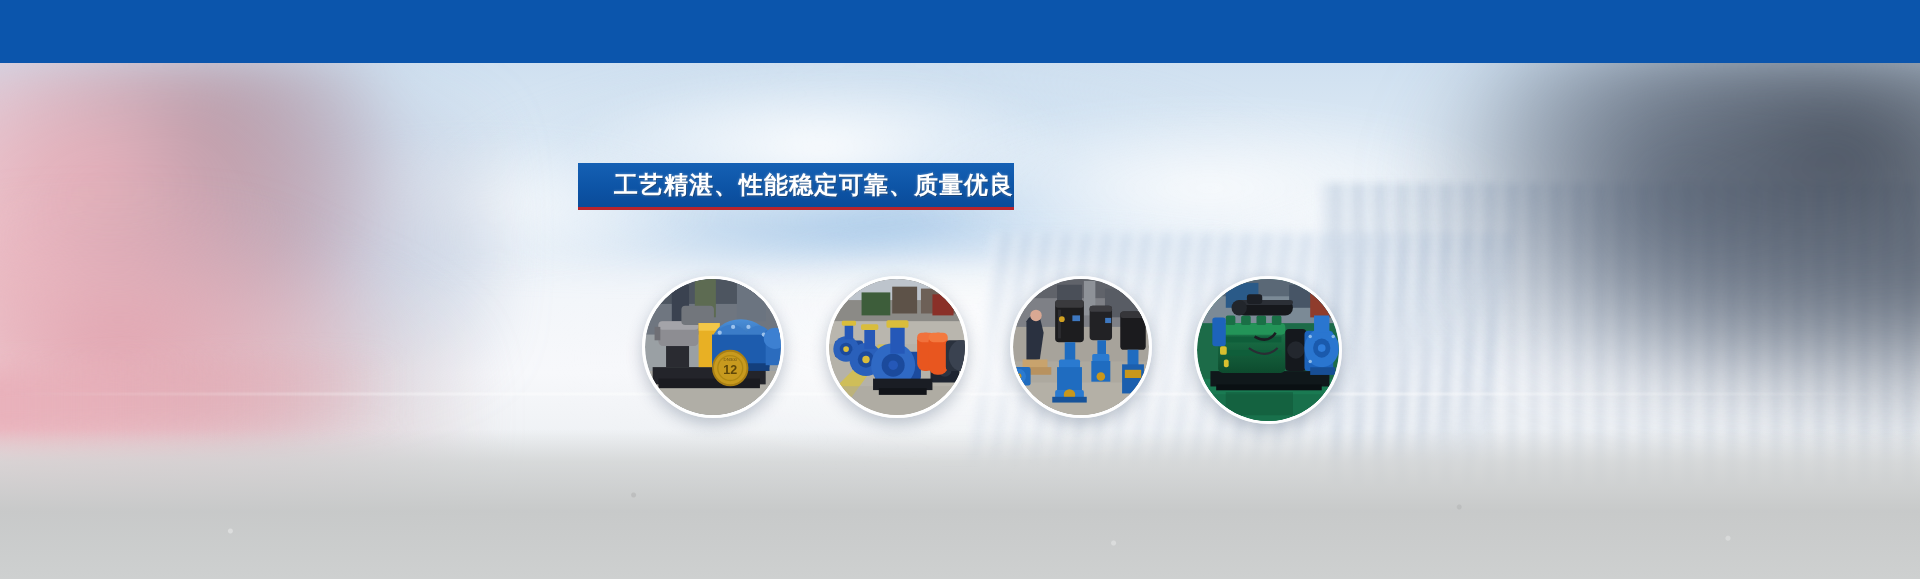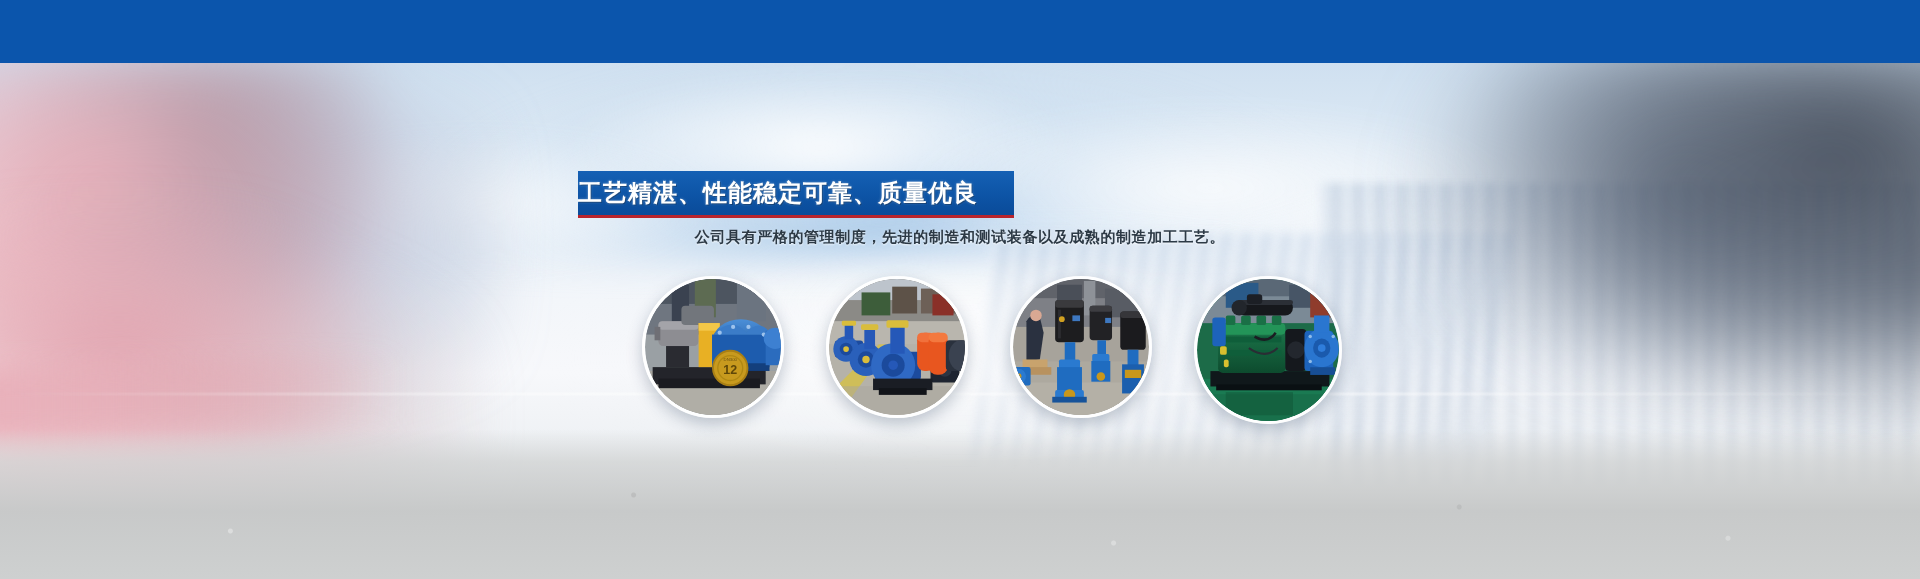--- a/index.html
+++ b/index.html
@@ -129,23 +129,22 @@
     background:linear-gradient(90deg, rgba(255,255,255,0), rgba(255,255,255,.7) 30%, rgba(255,255,255,.7) 70%, rgba(255,255,255,0));
     filter:blur(1px);
   }
 
   
   .plate {
     position:absolute; left:578px; top:163px;
     width:436px; height:47px;
     background:linear-gradient(180deg,#1560b4 0%, #0d54a6 55%, #0a4b99 100%);
     border-bottom:3px solid #b9242c;
-    display:flex; align-items:center; justify-content:flex-start;
+    display:flex; align-items:center; justify-content:flex-end;
     z-index:25;
-    margin-top:8px;
   }
   .plate-text {
     font-size:24px; font-weight:bold; color:#ffffff;
     letter-spacing:1px; white-space:nowrap;
     text-shadow:
       1px 1px 0 rgba(0,0,0,.28),
       0 0 3px rgba(255,255,255,.35);
   }
 
   .subtitle {
@@ -207,21 +206,20 @@
     <div class="ground"></div>
     <div class="groundspeck"></div>
   </div>
 
   <div class="circleglow"></div>
 
   <div class="plate">
     <span class="plate-text">工艺精湛、性能稳定可靠、质量优良</span>
   </div>
 
-  <div class="subtitle">公司具有严格的管理制度，先进的制造和测试装备以及成熟的制造加工工艺。</div>
 
   <div class="circles">
 
     <div class="circle">
       <svg viewBox="0 0 142 142">
         <defs>
           <clipPath id="cl1">
               <circle cx="71" cy="71" r="71"></circle>
             </clipPath>
           <linearGradient id="g1b" x1="0" y1="0" x2="0" y2="1">

